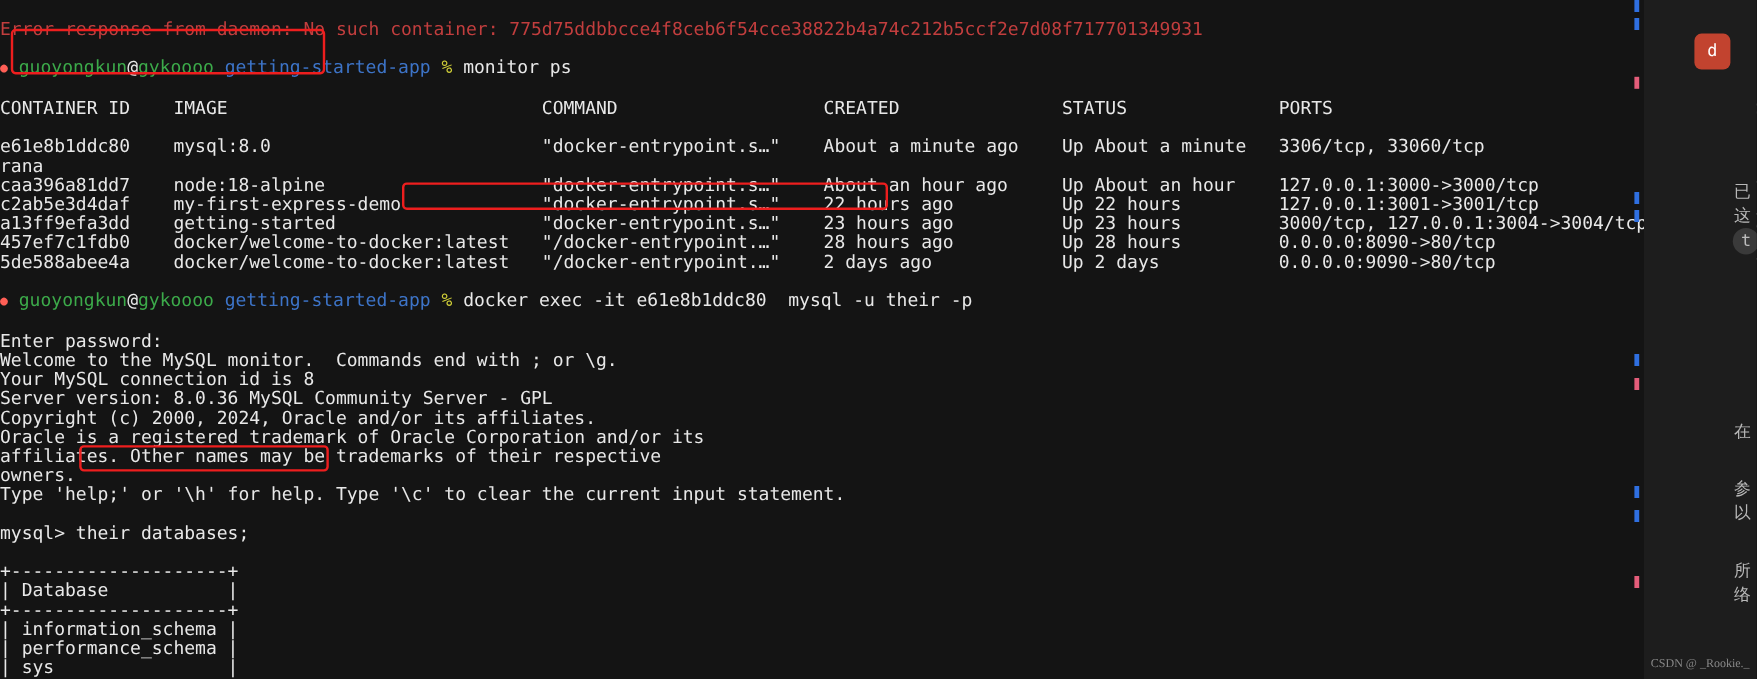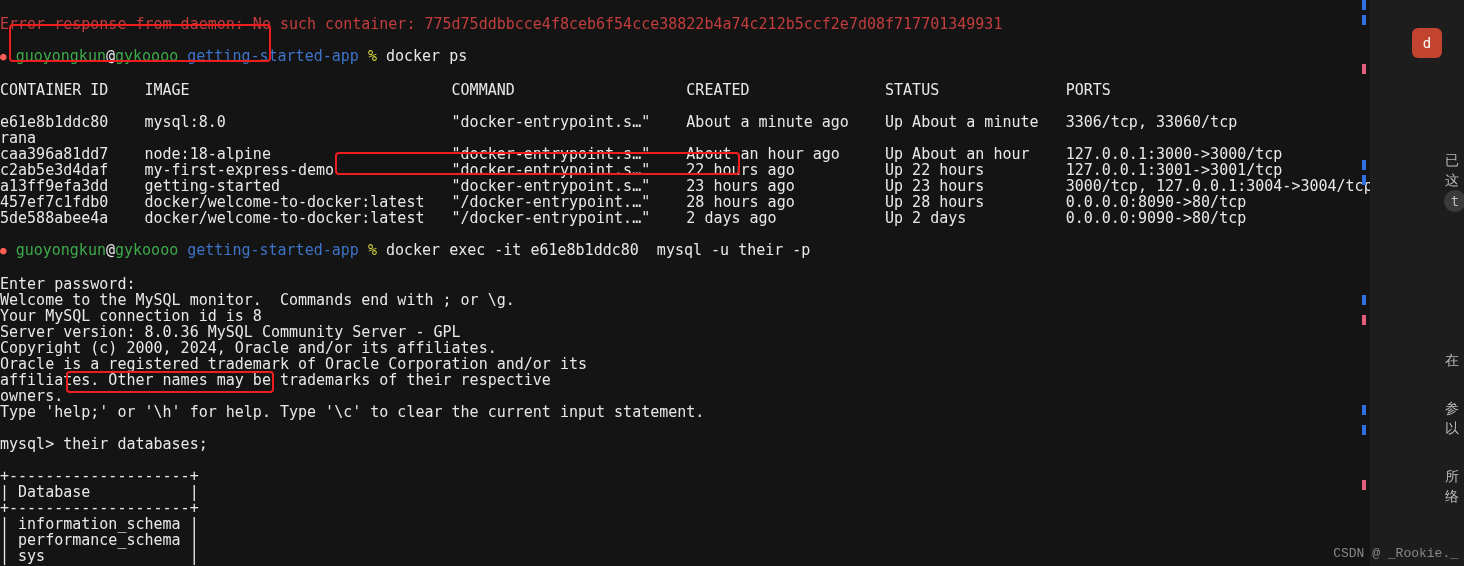--- a/index.html
+++ b/index.html
@@ -55,30 +55,30 @@
       position:absolute; left:42px;
       width:30px; height:30px;
       border-radius:6px;
       display:flex;align-items:center;justify-content:center;
       color:#bcbcbc; font-size:14px;
     }
     .right .txt { position:absolute; left:75px; color:#b8b8b8; font-size:14px; white-space:nowrap; }
 
     .watermark {
       position:absolute; right:6px; bottom:4px;
-      color:#888; font-size:13px;
-      font-family: Liberation Mono, monospace;
+      color:#888; font-size:10px;
+      font-family: Liberation Serif, serif;
     }
   </style>
 </head>
 <body>
 
 <div class="term">
 <span class="line err">Error response from daemon: No such container: 775d75ddbbcce4f8ceb6f54cce38822b4a74c212b5ccf2e7d08f717701349931</span>
-<span class="line"><span class="dot">●</span> <span class="prompt-user">guoyongkun</span><span class="prompt-colon">@</span><span class="prompt-user">gykoooo</span> <span class="prompt-path">getting-started-app</span> <span class="prompt-pct">%</span> <span class="cmd">docker ps</span></span>
+<span class="line"><span class="dot">●</span> <span class="prompt-user">guoyongkun</span><span class="prompt-colon">@</span><span class="prompt-user">gykoooo</span> <span class="prompt-path">getting-started-app</span> <span class="prompt-pct">%</span> <span class="cmd">monitor ps</span></span>
 <span class="line" id="ps-header">CONTAINER ID    IMAGE                             COMMAND                   CREATED               STATUS              PORTS                                   NAMES</span>
 <div id="ps-rows"><span class="line">e61e8b1ddc80    mysql:8.0                         "docker-entrypoint.s…"    About a minute ago    Up About a minute   3306/tcp, 33060/tcp                     flamboyant_kho</span><span class="line">rana                                                                                                                                                          </span><span class="line">caa396a81dd7    node:18-alpine                    "docker-entrypoint.s…"    About an hour ago     Up About an hour    127.0.0.1:3000-&gt;3000/tcp                great_kilby</span><span class="line">c2ab5e3d4daf    my-first-express-demo             "docker-entrypoint.s…"    22 hours ago          Up 22 hours         127.0.0.1:3001-&gt;3001/tcp                busy_cori</span><span class="line">a13ff9efa3dd    getting-started                   "docker-entrypoint.s…"    23 hours ago          Up 23 hours         3000/tcp, 127.0.0.1:3004-&gt;3004/tcp      vibrant_curie</span><span class="line">457ef7c1fdb0    docker/welcome-to-docker:latest   "/docker-entrypoint.…"    28 hours ago          Up 28 hours         0.0.0.0:8090-&gt;80/tcp                    quirky_rubin</span><span class="line">5de588abee4a    docker/welcome-to-docker:latest   "/docker-entrypoint.…"    2 days ago            Up 2 days           0.0.0.0:9090-&gt;80/tcp                    gyk-test</span></div>
 <span class="line"><span class="dot">●</span> <span class="prompt-user">guoyongkun</span><span class="prompt-colon">@</span><span class="prompt-user">gykoooo</span> <span class="prompt-path">getting-started-app</span> <span class="prompt-pct">%</span> <span class="cmd">docker exec -it e61e8b1ddc80  mysql -u their -p</span></span>
 <div id="mysql-lines"><span class="line">Enter password:</span><span class="line">Welcome to the MySQL monitor.  Commands end with ; or \g.</span><span class="line">Your MySQL connection id is 8</span><span class="line">Server version: 8.0.36 MySQL Community Server - GPL</span><span class="line"></span><span class="line">Copyright (c) 2000, 2024, Oracle and/or its affiliates.</span><span class="line"></span><span class="line">Oracle is a registered trademark of Oracle Corporation and/or its</span><span class="line">affiliates. Other names may be trademarks of their respective</span><span class="line">owners.</span><span class="line"></span><span class="line">Type 'help;' or '\h' for help. Type '\c' to clear the current input statement.</span><span class="line"></span></div>
 <span class="line"><span>mysql&gt;</span> <span>their databases;</span></span>
 <div id="db-table"><span class="line">+--------------------+</span><span class="line">| Database           |</span><span class="line">+--------------------+</span><span class="line">| information_schema |</span><span class="line">| performance_schema |</span><span class="line">| sys                |</span></div>
 
 
 </div>
 

